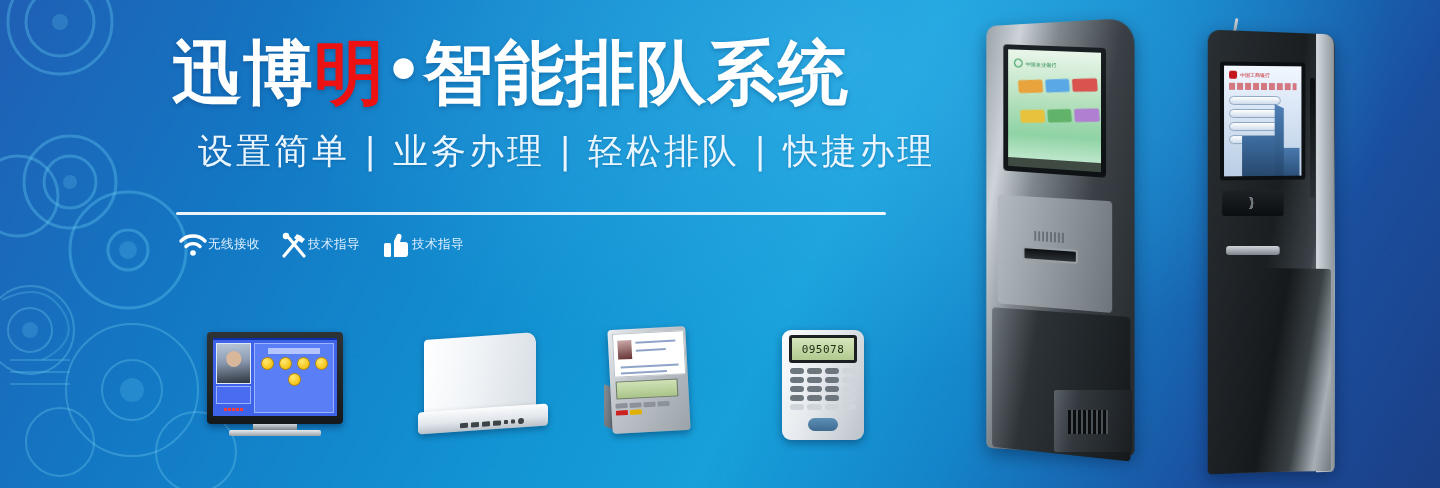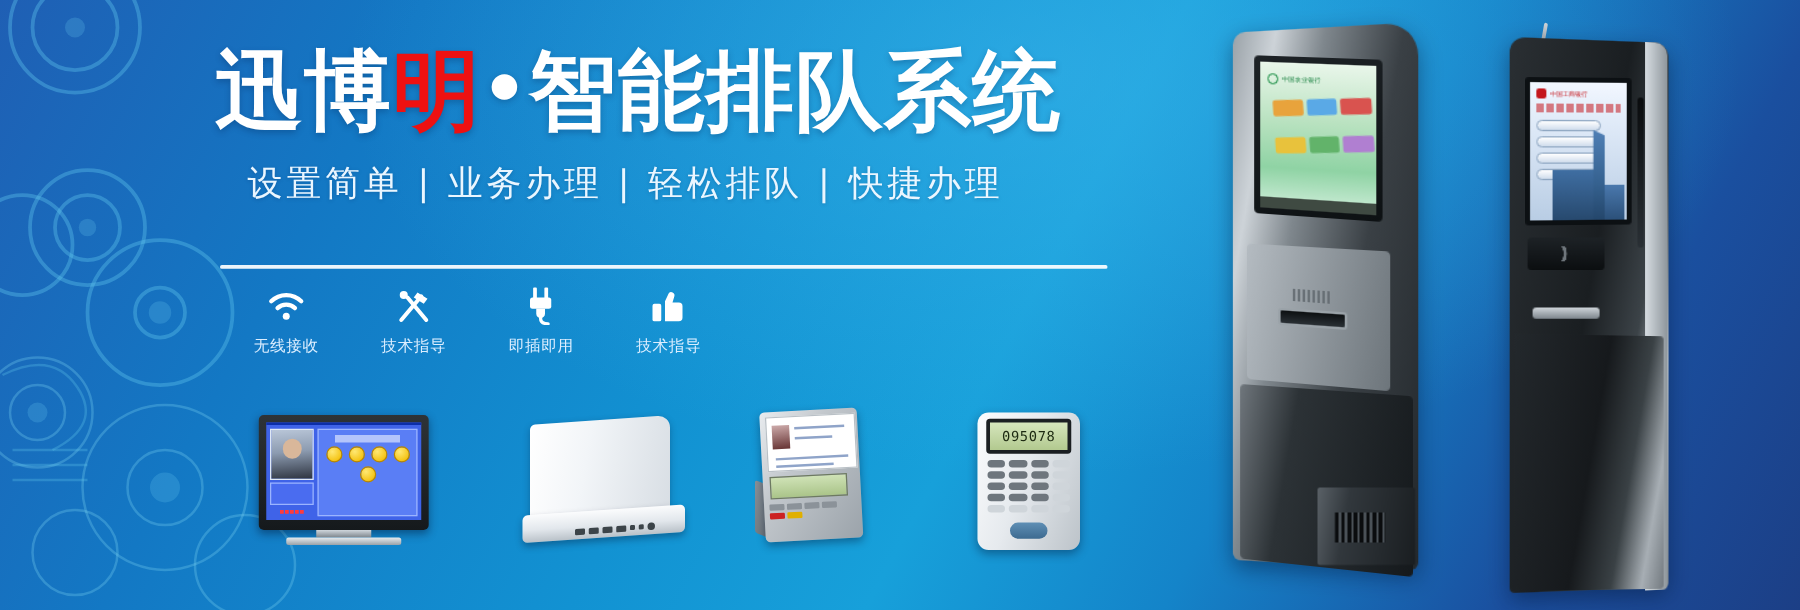--- a/index.html
+++ b/index.html
@@ -24,36 +24,36 @@
   .main-title {
     font-size: 70px; line-height: 1.0; font-weight: 700;
     color: #ffffff; letter-spacing: 1px; white-space: nowrap;
     text-shadow: 0 2px 5px rgba(0,40,90,0.30);
     font-family: "DejaVu Sans", "Liberation Sans", sans-serif;
   }
   .main-title .accent { color: #ee1111; }
   .main-title .dot { color: #ffffff; font-size: 58px; vertical-align: 6px; }
   .sub-title {
     margin-top: 20px; margin-left: 26px;
-    font-size: 28px; color: #eaf6ff; font-weight: 400;
+    font-size: 35px; color: #eaf6ff; font-weight: 400;
     letter-spacing: 3px; white-space: nowrap;
     text-shadow: 0 1px 3px rgba(0,40,90,0.25);
   }
   .divider {
     position: absolute; left: 176px; top: 212px;
     width: 710px; height: 3px; background: #ffffff; opacity: 0.92;
     border-radius: 2px;
   }
   
   .features {
     position: absolute; left: 178px; top: 228px;
     width: 716px; height: 62px;
     display: flex; align-items: flex-start;
   }
-  .feature { width: 102px; display: flex; flex-direction: column; align-items: center; }
+  .feature { width: 102px; display: flex; flex-direction: row; }
   .feature .ficon { height: 33px; display: flex; align-items: center; justify-content: center; }
   .feature .ficon svg { display: block; }
   .feature .flabel {
     margin-top: 8px; font-size: 12.5px; color: #dceeff;
     letter-spacing: 0.5px; white-space: nowrap;
   }
   
   .product { position: absolute; }
   
   #prod-monitor { left: 207px; top: 332px; width: 136px; height: 104px; }
@@ -395,34 +395,20 @@
               <path d="M24 25 L9 7"></path>
             </g>
           <path d="M17 3 L25 8 L22 12 L14 7 Z" fill="#fff"></path>
           <circle cx="6" cy="5" r="3.2" fill="#fff"></circle>
           </svg>
       </span>
       <span class="flabel">技术指导</span>
     </div>
 
 
-    <div class="feature">
-      <span class="ficon">
-        <svg width="26" height="30" viewBox="0 0 26 30">
-          <g stroke="#fff" stroke-width="3" stroke-linecap="round">
-              <path d="M8 1 v7"></path>
-              <path d="M17 1 v7"></path>
-            </g>
-          <rect x="4" y="8" width="17" height="9" rx="2" fill="#fff"></rect>
-          <path d="M9 17 h7 v4 a3.5 3.5 0 0 1 -7 0 Z" fill="#fff"></path>
-          <path d="M12.5 21 v4 q0 4 6 4" fill="none" stroke="#fff" stroke-width="2.6" stroke-linecap="round"></path>
-          </svg>
-      </span>
-      <span class="flabel">即插即用</span>
-    </div>
 
     <div class="feature">
       <span class="ficon">
         <svg width="30" height="26" viewBox="0 0 30 26">
           <rect x="2" y="11" width="7" height="14" rx="1.5" fill="#fff"></rect>
           <path d="M12 25 h11 a3 3 0 0 0 3 -3 v-9 a3 3 0 0 0 -3 -3 h-5 l1.5 -5 a2.6 2.6 0 0 0 -4.6 -2.2 L12 9 Z" fill="#fff"></path>
           </svg>
       </span>
       <span class="flabel">技术指导</span>
     </div>

